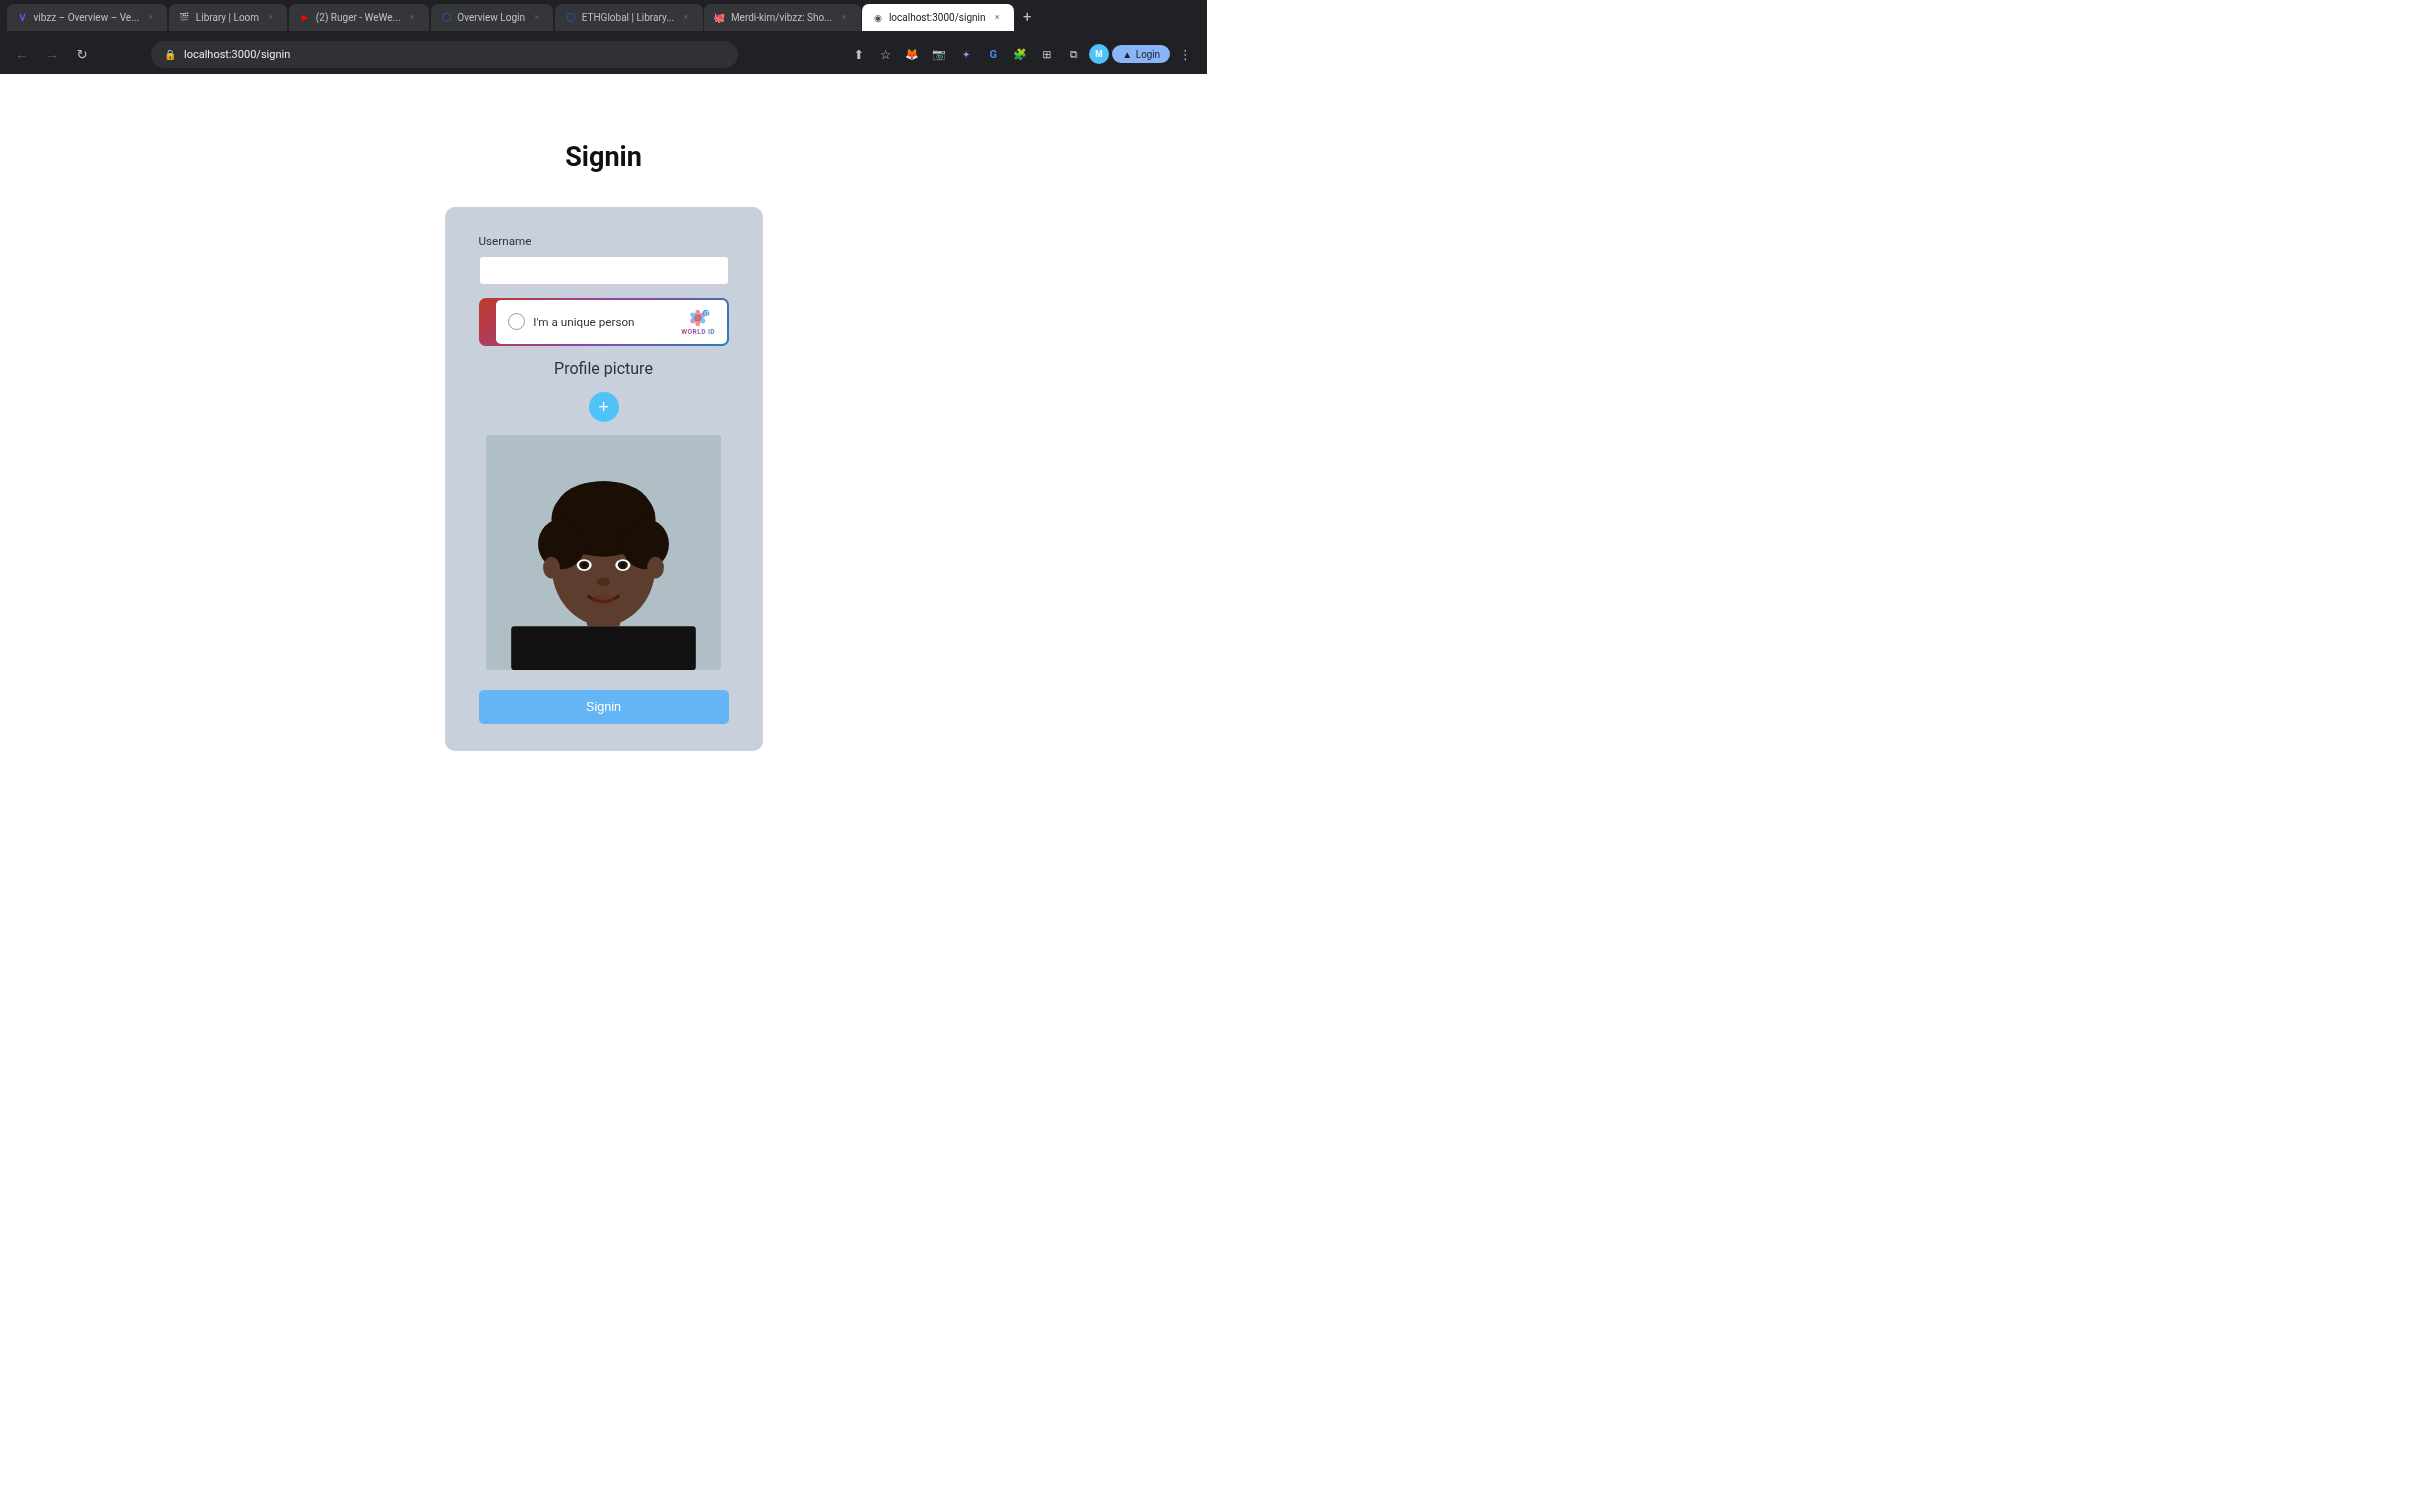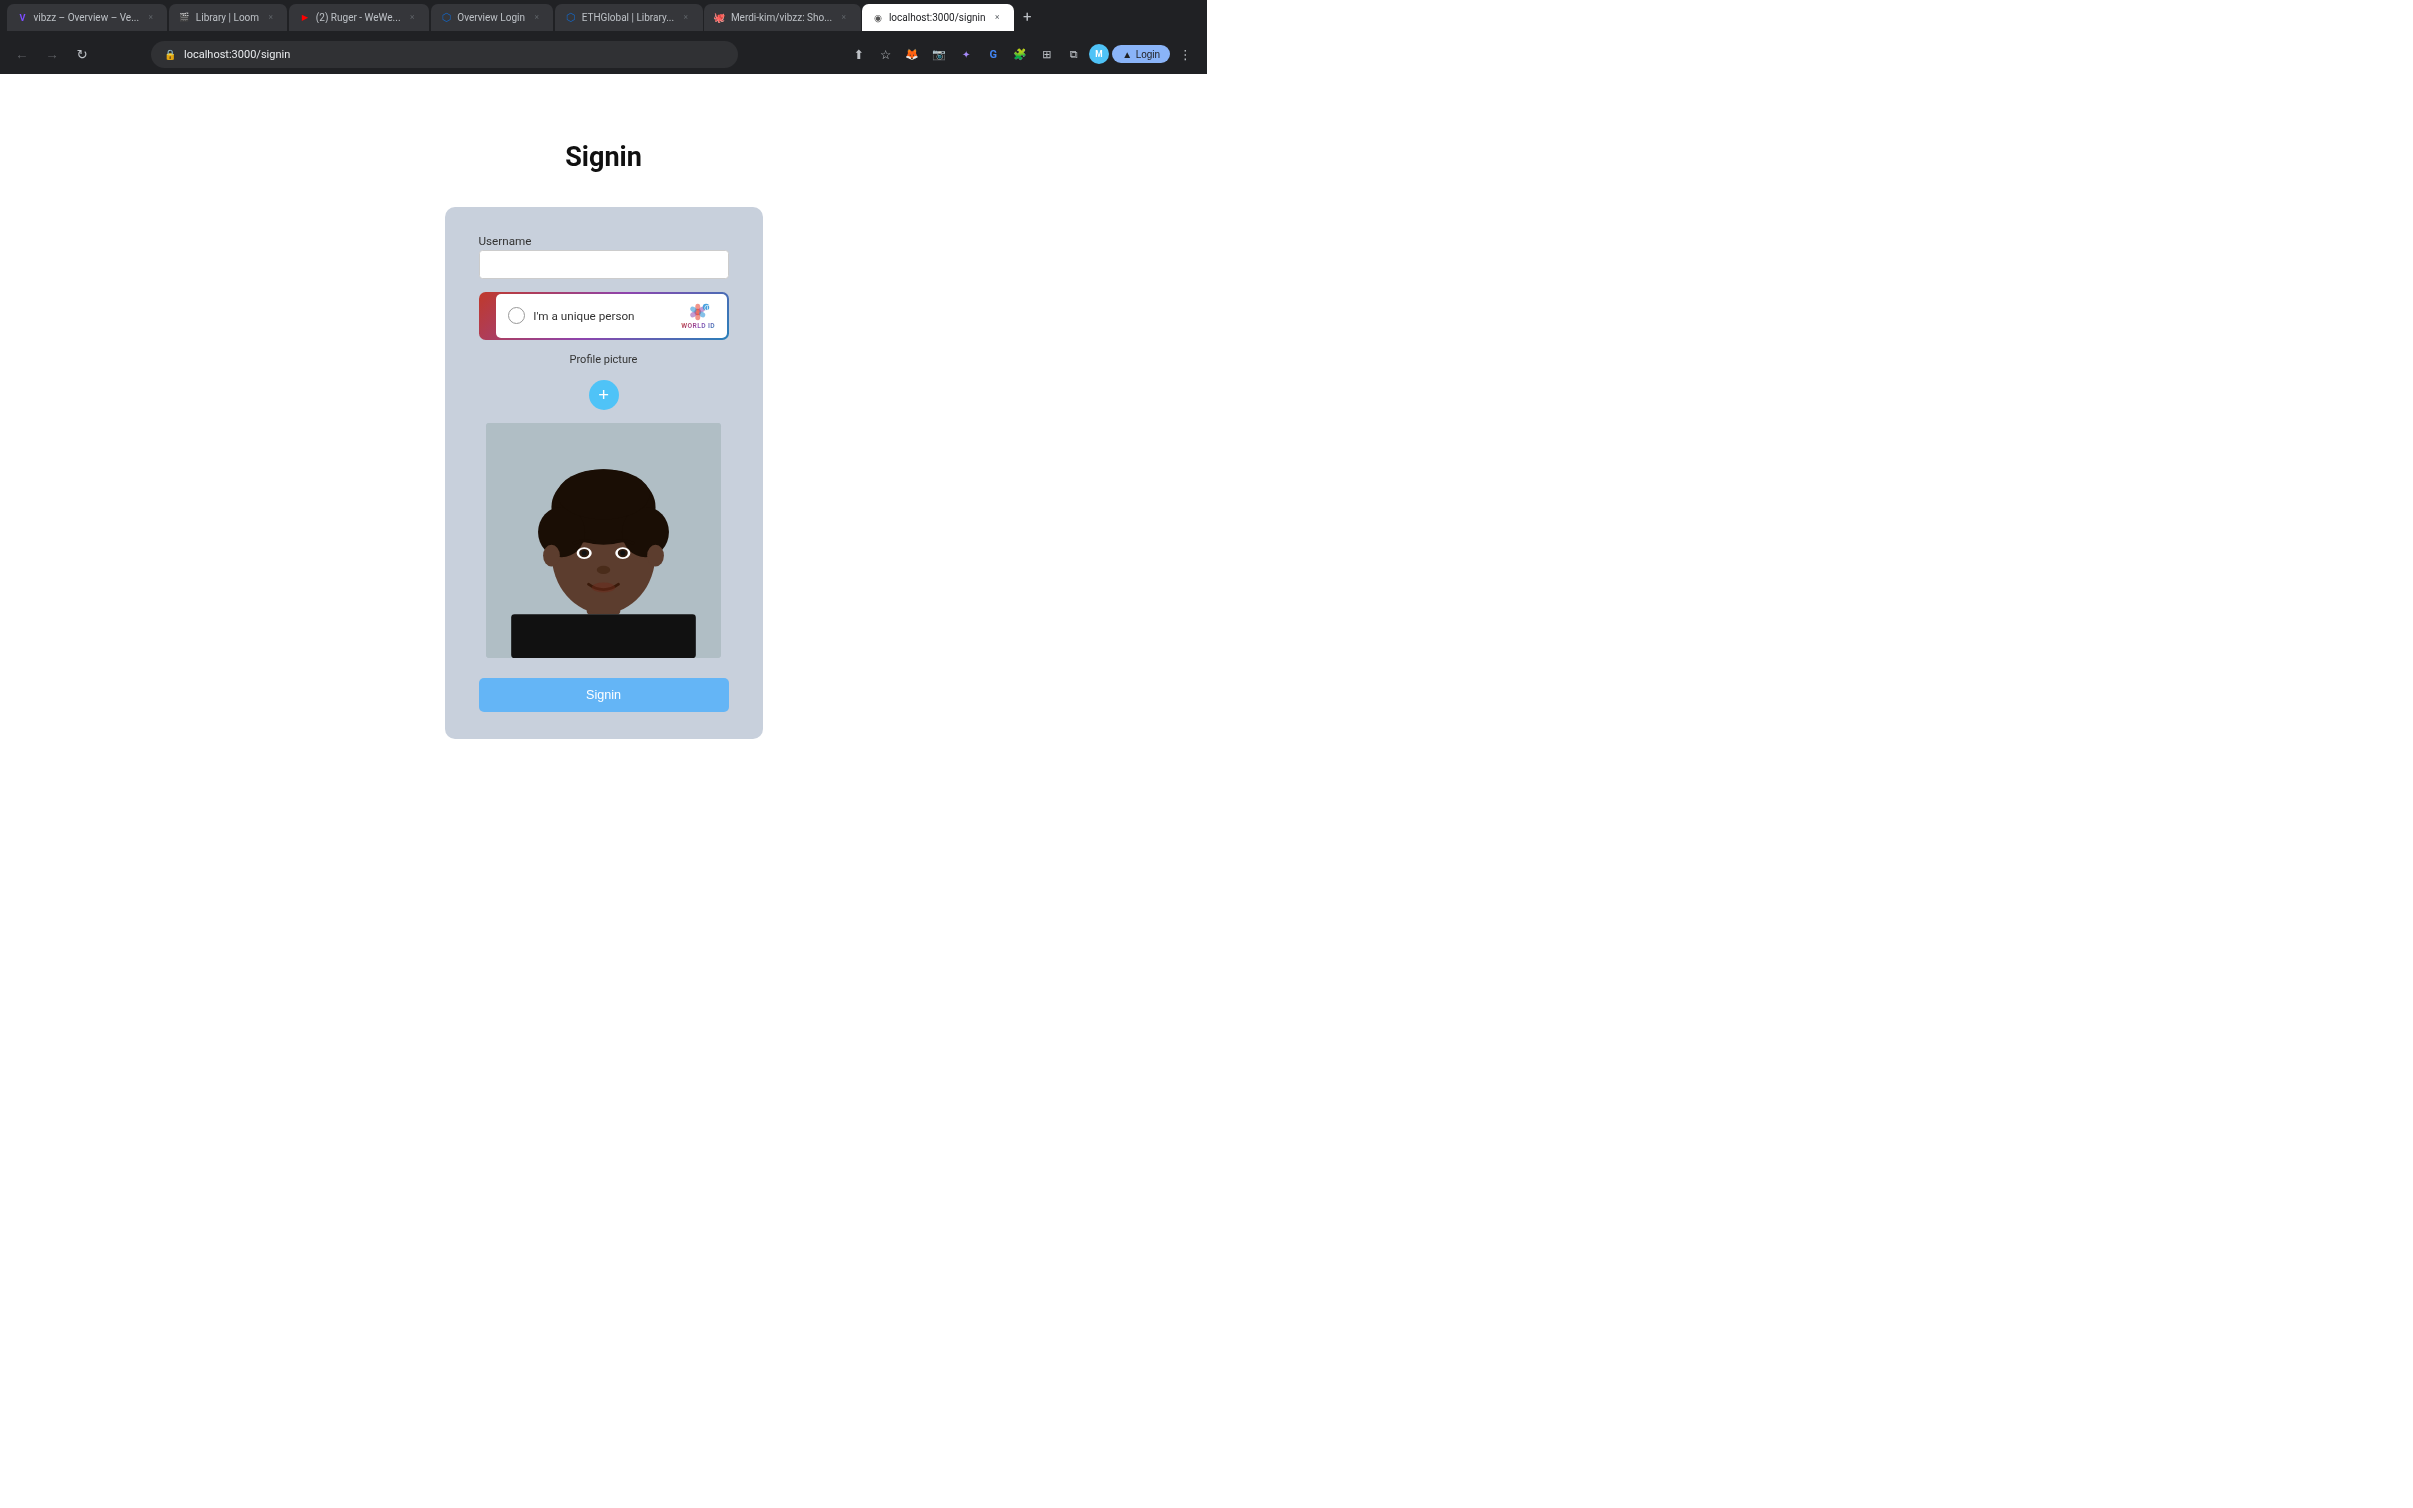--- a/index.html
+++ b/index.html
@@ -193,21 +193,21 @@
       display: flex;
       flex-direction: column;
       align-items: center;
       gap: 13.4px;
     }
 
     .field-label {
       font-size: 11.7px;
       color: #333;
       align-self: flex-start;
-      margin-bottom: 2px;
+      margin-bottom: 8px;
     }
 
     .field-group {
       width: 100%;
       display: flex;
       flex-direction: column;
     }
 
     .username-input {
       width: 100%;
@@ -265,21 +265,21 @@
       font-size: 6.7px;
       font-weight: 600;
       background: linear-gradient(135deg, #c0392b, #8e44ad, #2980b9);
       -webkit-background-clip: text;
       -webkit-text-fill-color: transparent;
       background-clip: text;
       letter-spacing: 0.4px;
     }
 
     .profile-label {
-      font-size: 11px;
+      font-size: 16px;
       color: #333;
     }
 
     .add-photo-btn {
       width: 30px;
       height: 30px;
       border-radius: 50%;
       background: #4fc3f7;
       border: none;
       color: white;

